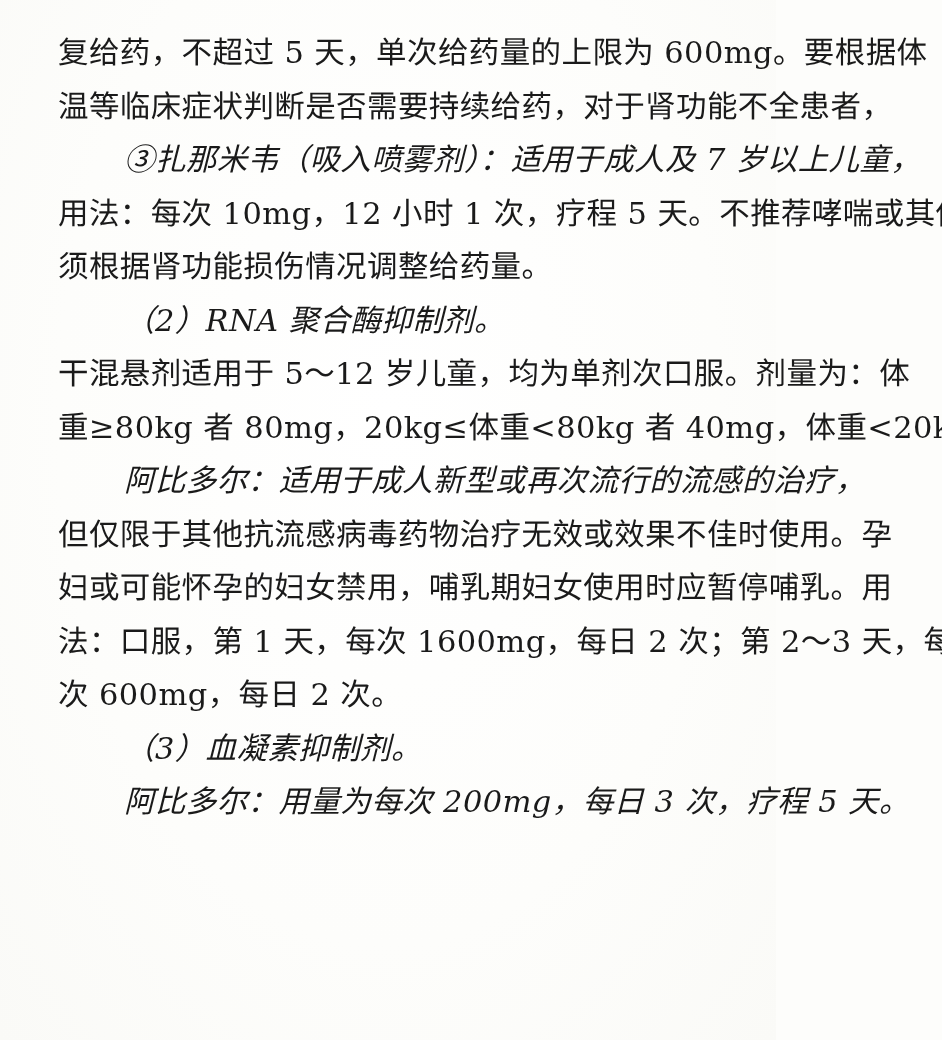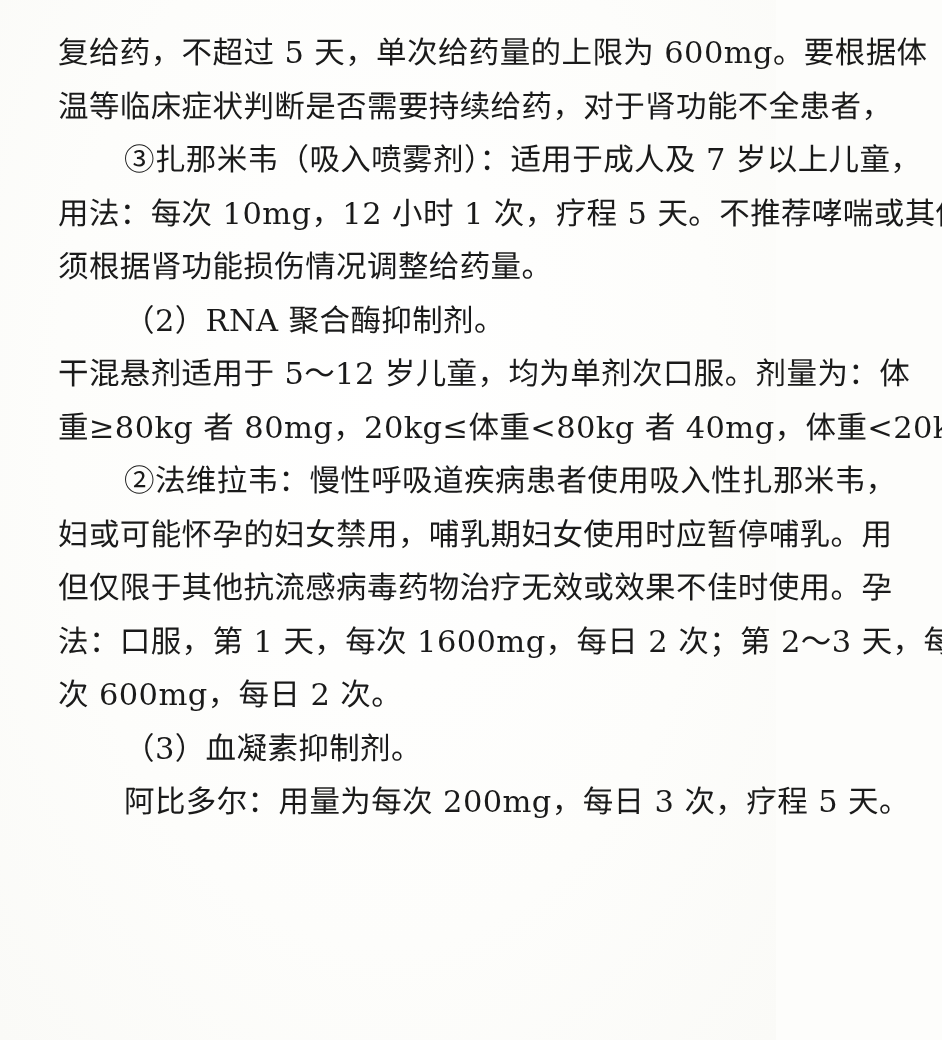--- a/index.html
+++ b/index.html
@@ -39,43 +39,44 @@
     line-height: 53.5px;
     white-space: pre;
     font-size: 30.5px;
     color: #1a1a1a;
     letter-spacing: 0.4px;
     text-rendering: optimizeLegibility;
   }
 
   .doc-line.indent {
     padding-left: 66px;
+    font-style: italic;
   }
 </style>
 </head>
 <body>
 
 <div class="page">
   <div class="page-body">
 
     <div class="doc-line">复给药，不超过 5 天，单次给药量的上限为 600mg。要根据体</div>
     <div class="doc-line">温等临床症状判断是否需要持续给药，对于肾功能不全患者，</div>
 
     <div class="doc-line indent">③扎那米韦（吸入喷雾剂）：适用于成人及 7 岁以上儿童，</div>
     <div class="doc-line">用法：每次 10mg，12 小时 1 次，疗程 5 天。不推荐哮喘或其他</div>
     <div class="doc-line">须根据肾功能损伤情况调整给药量。</div>
 
     <div class="doc-line indent">（2）RNA 聚合酶抑制剂。</div>
 
     <div class="doc-line">干混悬剂适用于 5～12 岁儿童，均为单剂次口服。剂量为：体</div>
     <div class="doc-line">重≥80kg 者 80mg，20kg≤体重&lt;80kg 者 40mg，体重&lt;20kg 者按</div>
 
-    <div class="doc-line indent">②法维拉韦：慢性呼吸道疾病患者使用吸入性扎那米韦，</div>
+    <div class="doc-line indent">阿比多尔：适用于成人新型或再次流行的流感的治疗，</div>
+    <div class="doc-line">但仅限于其他抗流感病毒药物治疗无效或效果不佳时使用。孕</div>
     <div class="doc-line">妇或可能怀孕的妇女禁用，哺乳期妇女使用时应暂停哺乳。用</div>
-    <div class="doc-line">但仅限于其他抗流感病毒药物治疗无效或效果不佳时使用。孕</div>
     <div class="doc-line">法：口服，第 1 天，每次 1600mg，每日 2 次；第 2～3 天，每</div>
     <div class="doc-line">次 600mg，每日 2 次。</div>
 
     <div class="doc-line indent">（3）血凝素抑制剂。</div>
 
     <div class="doc-line indent">阿比多尔：用量为每次 200mg，每日 3 次，疗程 5 天。</div>
 
   </div>
 </div>
 

